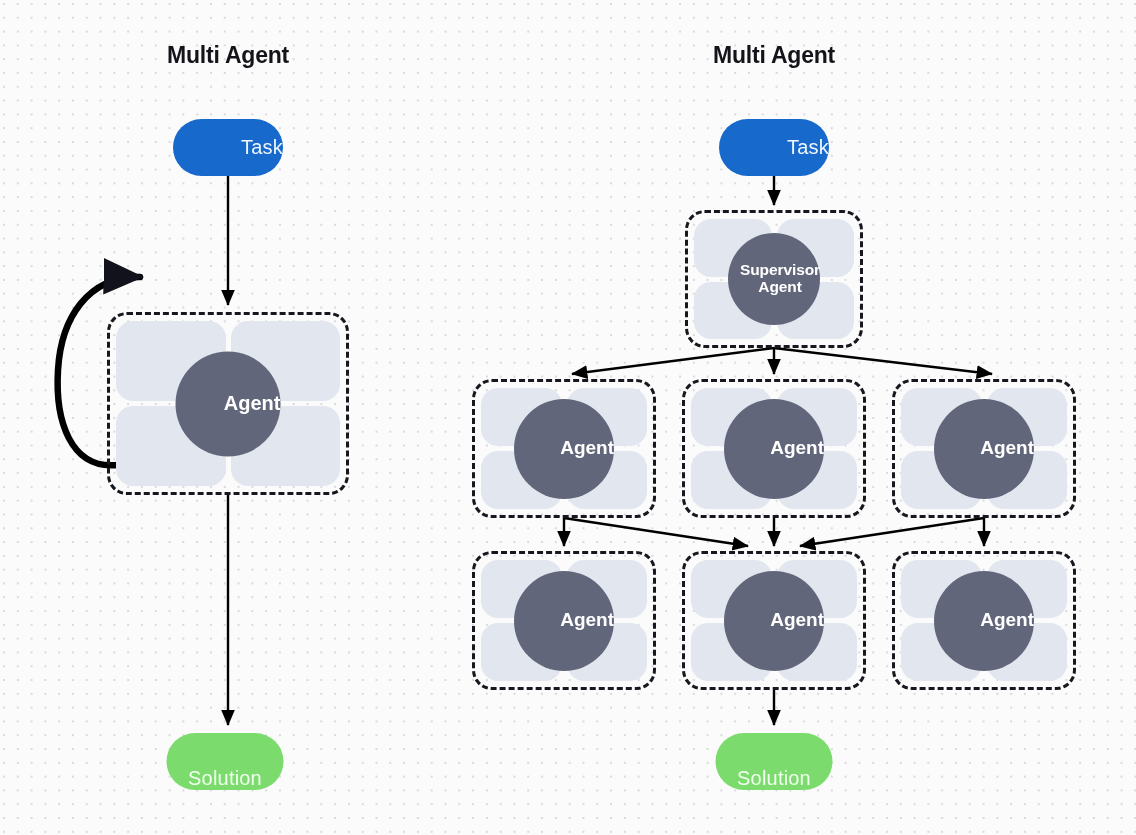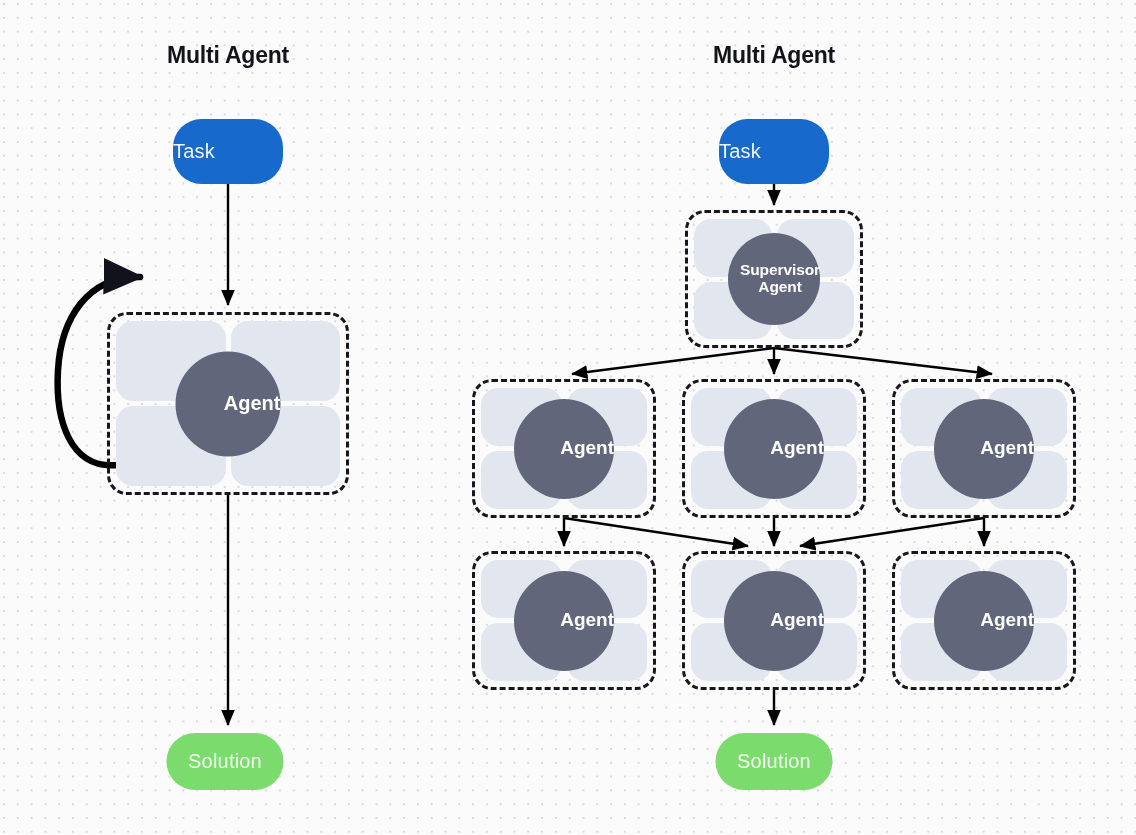--- a/index.html
+++ b/index.html
@@ -41,43 +41,43 @@
     color: #13131a;
     letter-spacing: -0.2px;
     white-space: nowrap;
     transform: translateX(-50%);
   }
 
   
   .task-pill {
     position: absolute;
     width: 110px;
-    height: 65px;
+    height: 57px;
     border-radius: 28.5px;
     background: #1769cb;
     color: #eef6ff;
     font-size: 20px;
     display: flex;
     align-items: center;
-    justify-content: flex-start;
+    justify-content: flex-end;
     transform: translateX(-50%);
     letter-spacing: 0.2px;
   }
 
   
   .solution-pill {
     position: absolute;
     width: 117px;
     height: 57px;
     border-radius: 28.5px;
     background: #7bdc6d;
     color: #f2fff0;
     font-size: 20px;
     display: flex;
-    align-items: center;
+    align-items: flex-end;
     justify-content: center;
     transform: translateX(-50%);
     letter-spacing: 0.2px;
   }
 
   
   .agent-box {
     position: absolute;
     box-sizing: border-box;
     border: 3px dashed #17171f;

